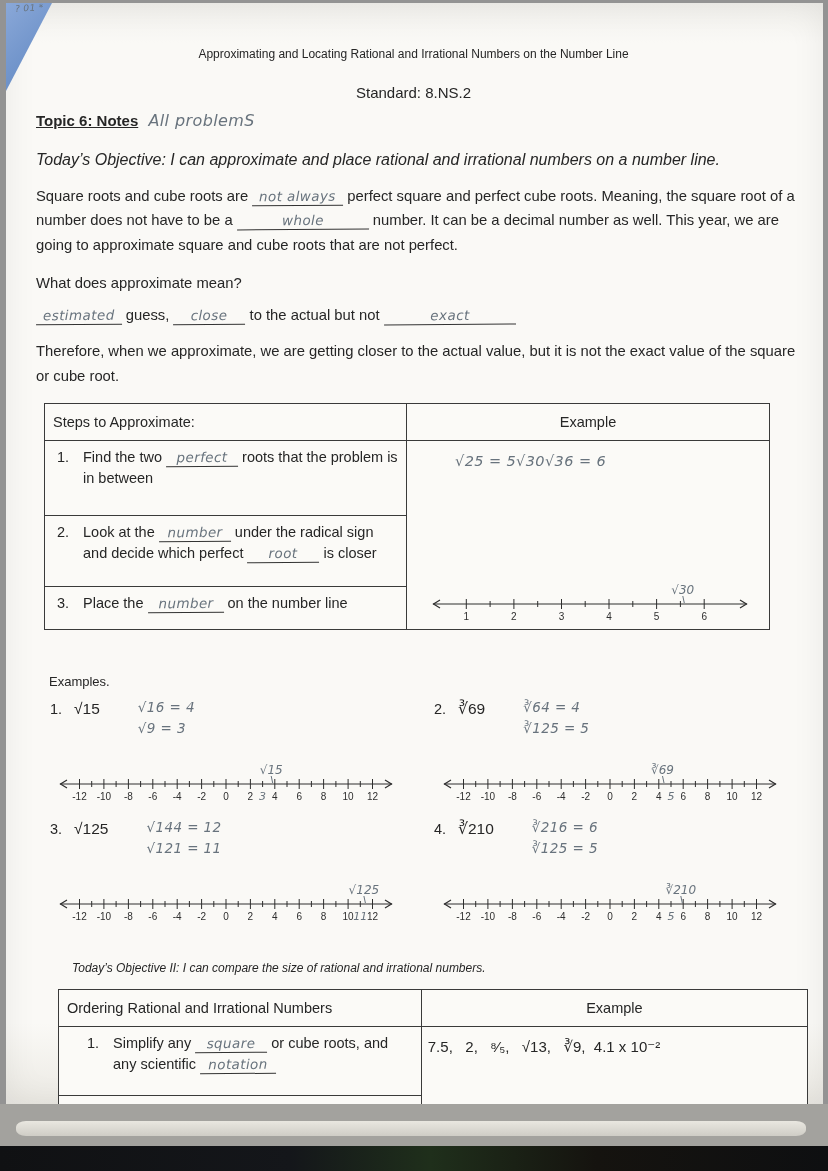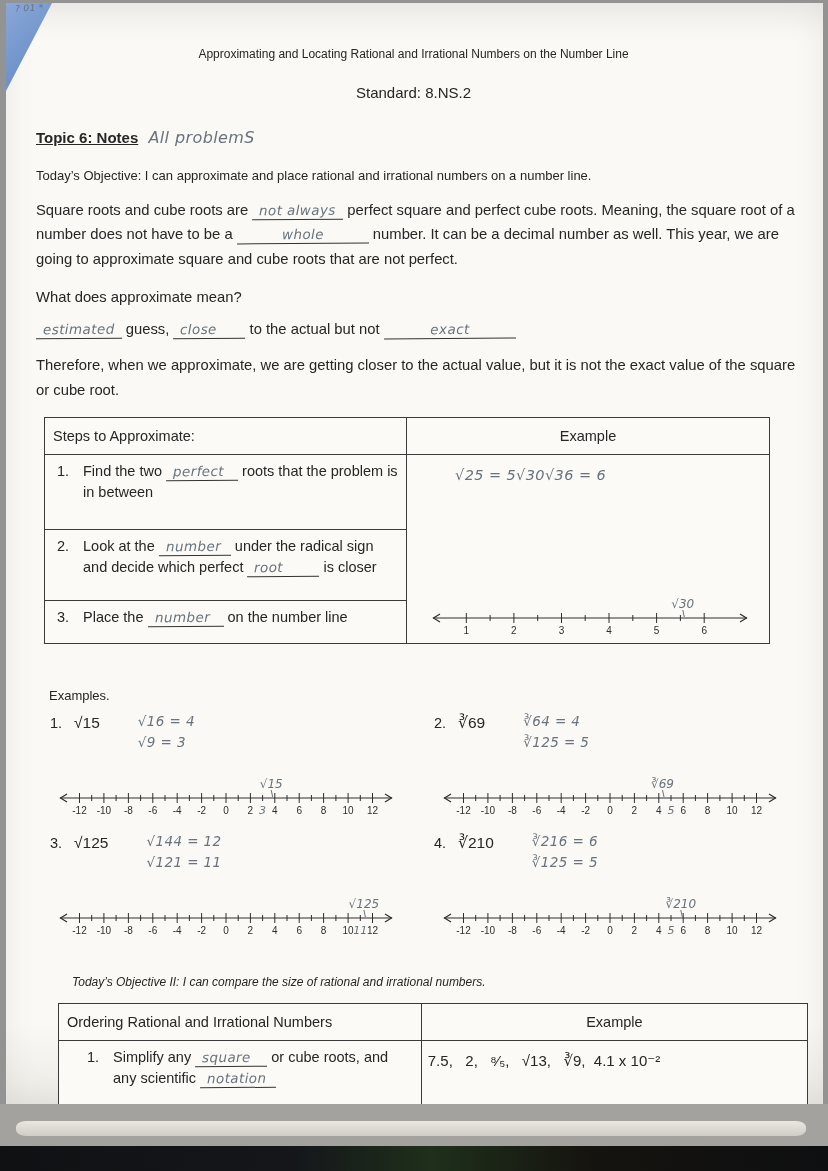--- a/index.html
+++ b/index.html
@@ -10,31 +10,31 @@
     box-shadow:inset 0 0 34px rgba(0,0,0,.07)}
   .content{position:relative;padding:44px 32px 0 30px;color:#262626}
 
   .corner-blue{position:absolute;left:0;top:0;width:46px;height:88px;
     background:linear-gradient(135deg,#8aa8d8,#5d85c0);clip-path:polygon(0 0,100% 0,0 100%)}
   .corner-note{position:absolute;left:9px;top:0;font-size:9px;color:#1d1d1d;transform:rotate(-3deg)}
 
   .title{text-align:center;font-size:12px}
   .standard{text-align:center;font-size:15px;margin-top:23px}
 
-  .topicline{margin-top:27px;font-size:15px}
+  .topicline{margin-top:10px;font-size:15px}
   .topic-label{font-weight:600;text-decoration:underline}
   .hw{font-family:"DejaVu Sans",sans-serif;font-style:italic;color:#68737d;letter-spacing:.4px}
   .topic-note{font-size:16px;margin-left:6px}
 
-  .obj{margin-top:21px;font-size:13px}
+  .obj{margin-top:21px;font-style:italic;font-size:16px}
   .para{margin-top:15px;font-size:14.8px;line-height:1.64;width:760px}
   .q{margin-top:18px;font-size:14.8px}
   .ansline{margin-top:16px;font-size:14.8px}
 
-  .blank{display:inline-block;border-bottom:1.3px solid #333;text-align:left;
+  .blank{display:inline-block;border-bottom:1.3px solid #333;text-align:center;
     padding:0 7px;font-size:13.5px;line-height:1.15;min-width:62px;transform:rotate(-.4deg)}
   .blank-wide{min-width:118px;text-align:center}
   .blank-sm{min-width:58px}
 
   .wtable{margin-top:8px;margin-left:8px;width:724px;display:flex;border:1.4px solid #3a3a3a;font-size:14.5px;background:#fbfaf7}
   .wt-left{width:50%;border-right:1.4px solid #3a3a3a;display:flex;flex-direction:column}
   .wt-right{width:50%;display:flex;flex-direction:column}
   .wt-head{min-height:30px;display:flex;align-items:center;padding:3px 8px;border-bottom:1.4px solid #3a3a3a}
   .wt-head.center{justify-content:center}
   .wt-row{display:flex;gap:6px;padding:6px 8px 4px 12px;line-height:1.5}

